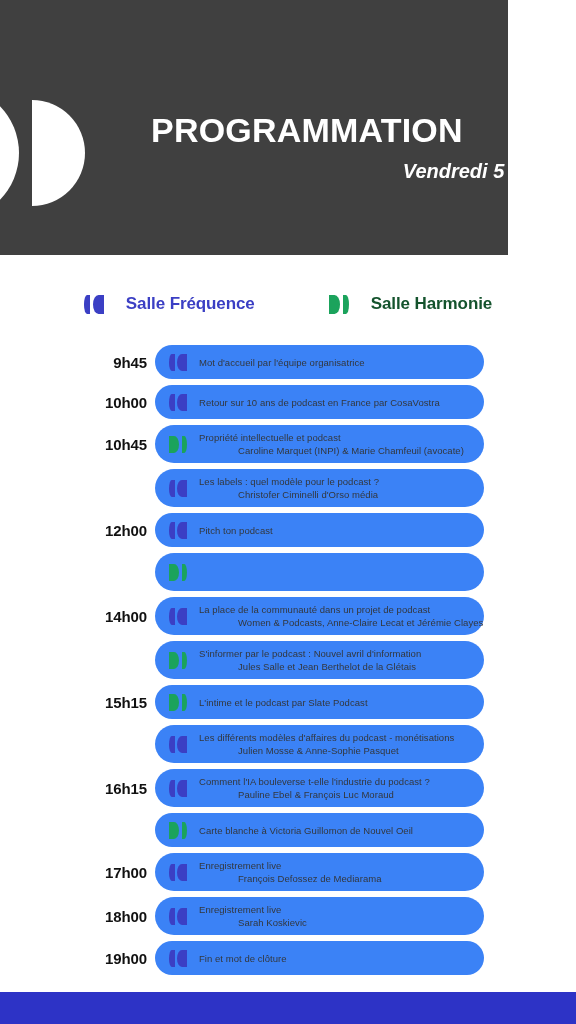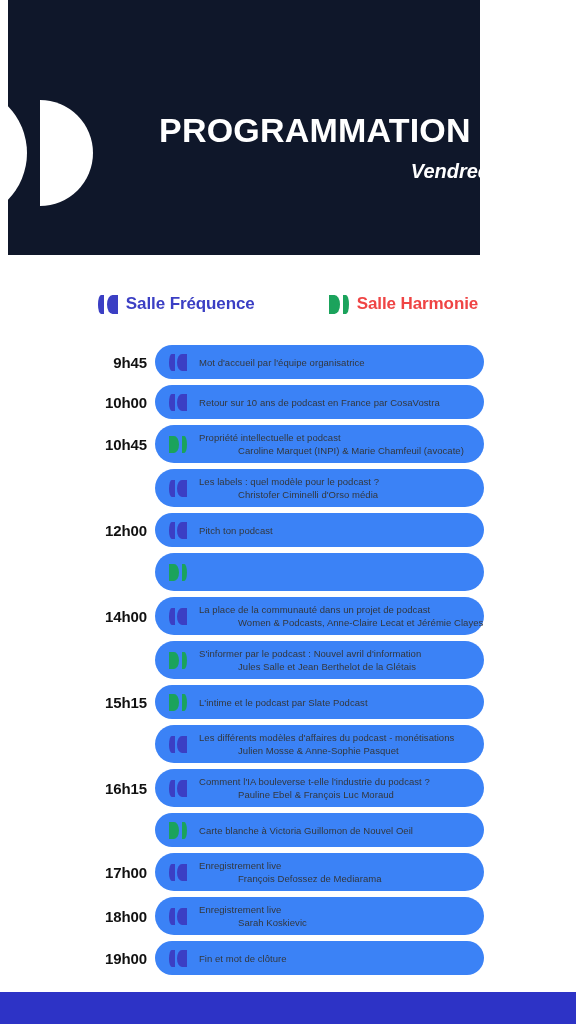--- a/index.html
+++ b/index.html
@@ -11,25 +11,25 @@
     height: 1024px;
     background: #ffffff;
     font-family: "Liberation Sans", sans-serif;
     overflow: hidden;
     position: relative;
   }
 
   
   .header {
     position: absolute;
-    left: 8px;
+    left: 0;
     top: 0;
-    width: 472px;
+    width: 508px;
     height: 255px;
-    background: #0f172a;
+    background: #404040;
     overflow: hidden;
   }
   .logo-mark {
     position: absolute;
     left: -48px;
     top: 86px;
     width: 140px;
     height: 134px;
   }
   .logo-disc {
@@ -81,29 +81,29 @@
     top: 290px;
     width: 576px;
     height: 28px;
     display: flex;
     justify-content: center;
     gap: 74px;
   }
   .legend-item {
     display: flex;
     align-items: center;
-    gap: 8px;
+    gap: 22px;
   }
   .legend-label {
     font-size: 17px;
     font-weight: bold;
     letter-spacing: -0.1px;
   }
   .legend-label.blue { color: #3B3FC4; }
-  .legend-label.green { color: #ef4444; }
+  .legend-label.green { color: #14532d; }
 
   
   .room-icon {
     position: relative;
     display: inline-block;
   }
   .room-icon .shape {
     position: absolute;
     top: 0;
   }

